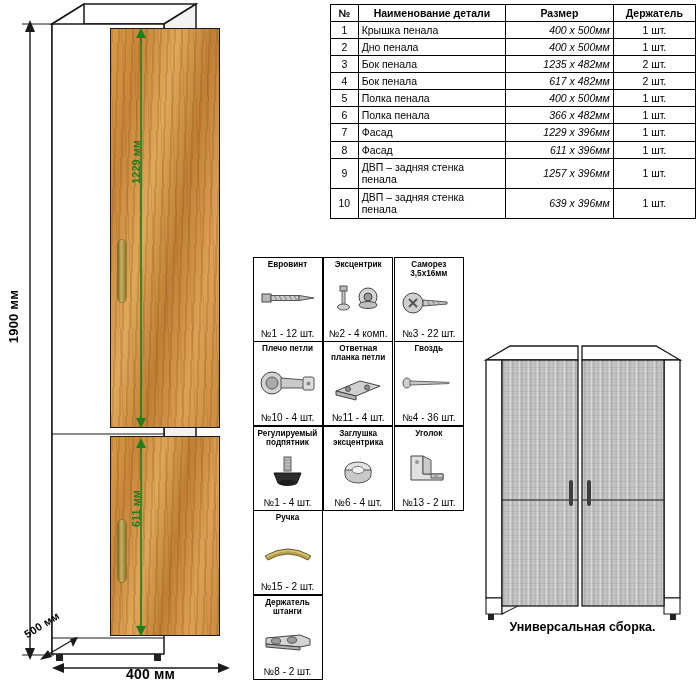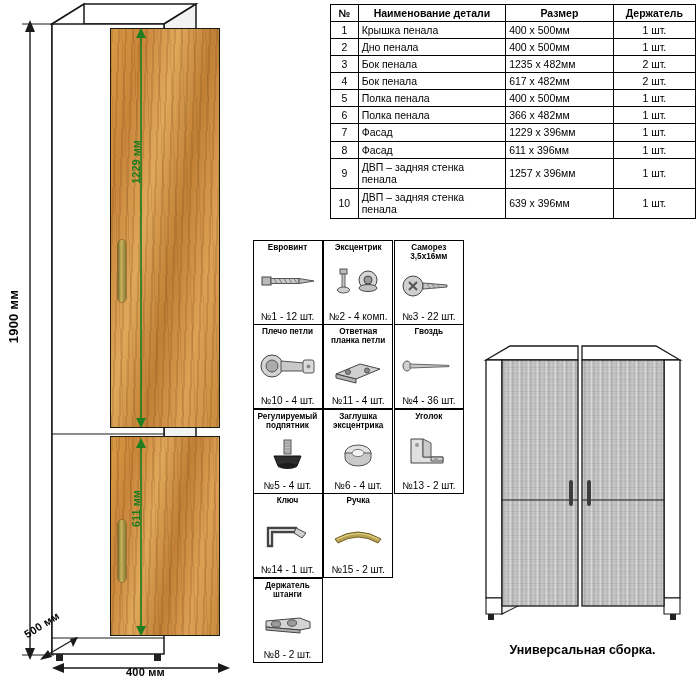--- a/index.html
+++ b/index.html
@@ -48,41 +48,41 @@
   #parts-table{left:330px;top:4px;width:366px;}
   table.parts{
     border-collapse:collapse;font-size:10.5px;width:366px;background:#fff;
   }
   table.parts th,table.parts td{
     border:1px solid #000;padding:2px 3px;line-height:1.15;
   }
   table.parts th{font-weight:bold;text-align:center;}
   td.num{text-align:center;width:22px;}
   td.name{text-align:left;width:150px;}
-  td.size{text-align:left;width:110px;}
+  td.size{text-align:right;width:110px;font-style:italic;}
   td.qty{text-align:center;width:78px;}
 
   
   #hardware{left:253px;top:240px;width:212px;}
-  .hw-grid{display:grid;grid-template-columns:repeat(3,1fr);}
+  .hw-grid{display:grid;grid-template-columns:repeat(3,1fr);margin-top:17px;}
   .hw-cell{
     border:1px solid #000;margin:-0.5px 0 0 -0.5px;
     width:70px;height:85px;box-sizing:border-box;
     display:flex;flex-direction:column;align-items:center;justify-content:space-between;
     padding:2px 1px;
   }
   .hw-title{font-size:8.2px;font-weight:bold;text-align:center;line-height:1.1;}
   .hw-code{font-size:10px;text-align:center;line-height:1.1;}
   .hw-art{flex:1;display:flex;align-items:center;justify-content:center;width:100%;}
   .hw-wide{grid-column:1 / span 1;}
 
   
   #wardrobe{left:470px;top:330px;width:225px;height:340px;}
   .wd-label{
-    position:absolute;left:0;top:313px;width:225px;text-align:center;
+    position:absolute;left:0;top:290px;width:225px;text-align:center;
     font-size:12.5px;font-weight:bold;
   }
 
   .svgicon{display:block;}
 </style>
 </head>
 <body>
 
 <div class="abs" id="cabinet">
 
@@ -135,21 +135,21 @@
 
   <svg class="abs" style="left:40px;top:636px;" width="200" height="50">
     <line x1="22" y1="32" x2="180" y2="32" stroke="#1a1a1a" stroke-width="1.4"></line>
     <polygon points="12,32 24,27 24,37" fill="#1a1a1a"></polygon>
     <polygon points="190,32 178,27 178,37" fill="#1a1a1a"></polygon>
 
     <line x1="2" y1="22" x2="36" y2="2" stroke="#1a1a1a" stroke-width="1.3"></line>
     <polygon points="0,24 8,14 12,21" fill="#1a1a1a"></polygon>
     <polygon points="38,1 30,3 33,11" fill="#1a1a1a"></polygon>
   </svg>
-  <div class="dimlabel abs" style="left:126px;top:666px;font-size:11px;">400 мм</div>
+  <div class="dimlabel abs" style="left:126px;top:666px;font-size:14px;">400 мм</div>
   <div class="dimlabel abs" style="left:22px;top:630px;font-size:11px;transform:rotate(-32deg);transform-origin:left top;">500 мм</div>
 </div>
 
 <div class="abs" id="parts-table">
   <table class="parts">
     <thead>
       <tr>
         <th>№</th>
         <th>Наименование детали</th>
         <th>Размер</th>
@@ -322,21 +322,21 @@
           <g stroke="#888" stroke-width=".8">
             <line x1="19" y1="5" x2="26" y2="5"></line>
               <line x1="19" y1="8" x2="26" y2="8"></line>
             <line x1="19" y1="11" x2="26" y2="11"></line>
               <line x1="19" y1="14" x2="26" y2="14"></line>
           </g>
           <path d="M9 18 L36 18 L32 28 L13 28 Z" fill="#2d2d2d" stroke="#111"></path>
           <ellipse cx="22.5" cy="28" rx="9.5" ry="3" fill="#1c1c1c"></ellipse>
         </svg>
       </div>
-      <div class="hw-code">№5 - 4 шт.</div>
+      <div class="hw-code">№1 - 4 шт.</div>
     </div>
 
     <div class="hw-cell">
       <div class="hw-title">Заглушка эксцентрика</div>
       <div class="hw-art">
         <svg width="46" height="26" viewBox="0 0 46 26" class="svgicon">
           <ellipse cx="23" cy="11" rx="13" ry="8" fill="#e3e3e3" stroke="#555"></ellipse>
           <path d="M10 11 L10 16 A13 8 0 0 0 36 16 L36 11 Z" fill="#c9c9c9" stroke="#555"></path>
           <ellipse cx="23" cy="11" rx="6" ry="3.6" fill="#f2f2f2" stroke="#777"></ellipse>
         </svg>
@@ -350,30 +350,20 @@
         <svg width="52" height="30" viewBox="0 0 52 30" class="svgicon">
           <path d="M8 4 L20 4 L20 22 L40 22 L40 28 L8 28 Z" fill="#e0e0e0" stroke="#444"></path>
           <path d="M20 4 L28 8 L28 26 L40 26 L40 22 L20 22 Z" fill="#cbcbcb" stroke="#555"></path>
           <circle cx="14" cy="10" r="2" fill="#999"></circle>
           <circle cx="33" cy="25" r="2" fill="#999"></circle>
         </svg>
       </div>
       <div class="hw-code">№13 - 2 шт.</div>
     </div>
 
-    <div class="hw-cell">
-      <div class="hw-title">Ключ</div>
-      <div class="hw-art">
-        <svg width="52" height="30" viewBox="0 0 52 30" class="svgicon">
-          <path d="M6 8 L34 8 L34 12 L10 12 L10 26 L6 26 Z" fill="none" stroke="#444" stroke-width="2.4"></path>
-          <path d="M34 8 L44 13 L40 18 L32 13 Z" fill="#d0d0d0" stroke="#444"></path>
-        </svg>
-      </div>
-      <div class="hw-code">№14 - 1 шт.</div>
-    </div>
 
     <div class="hw-cell">
       <div class="hw-title">Ручка</div>
       <div class="hw-art">
         <svg width="56" height="24" viewBox="0 0 56 24" class="svgicon">
           <path d="M5 16 Q28 2 51 16 L48 20 Q28 8 8 20 Z" fill="#b9a24f" stroke="#6e5e22"></path>
           <path d="M7 16.5 Q28 5 49 16.5" fill="none" stroke="#e2d590" stroke-width="1.2"></path>
         </svg>
       </div>
       <div class="hw-code">№15 - 2 шт.</div>

